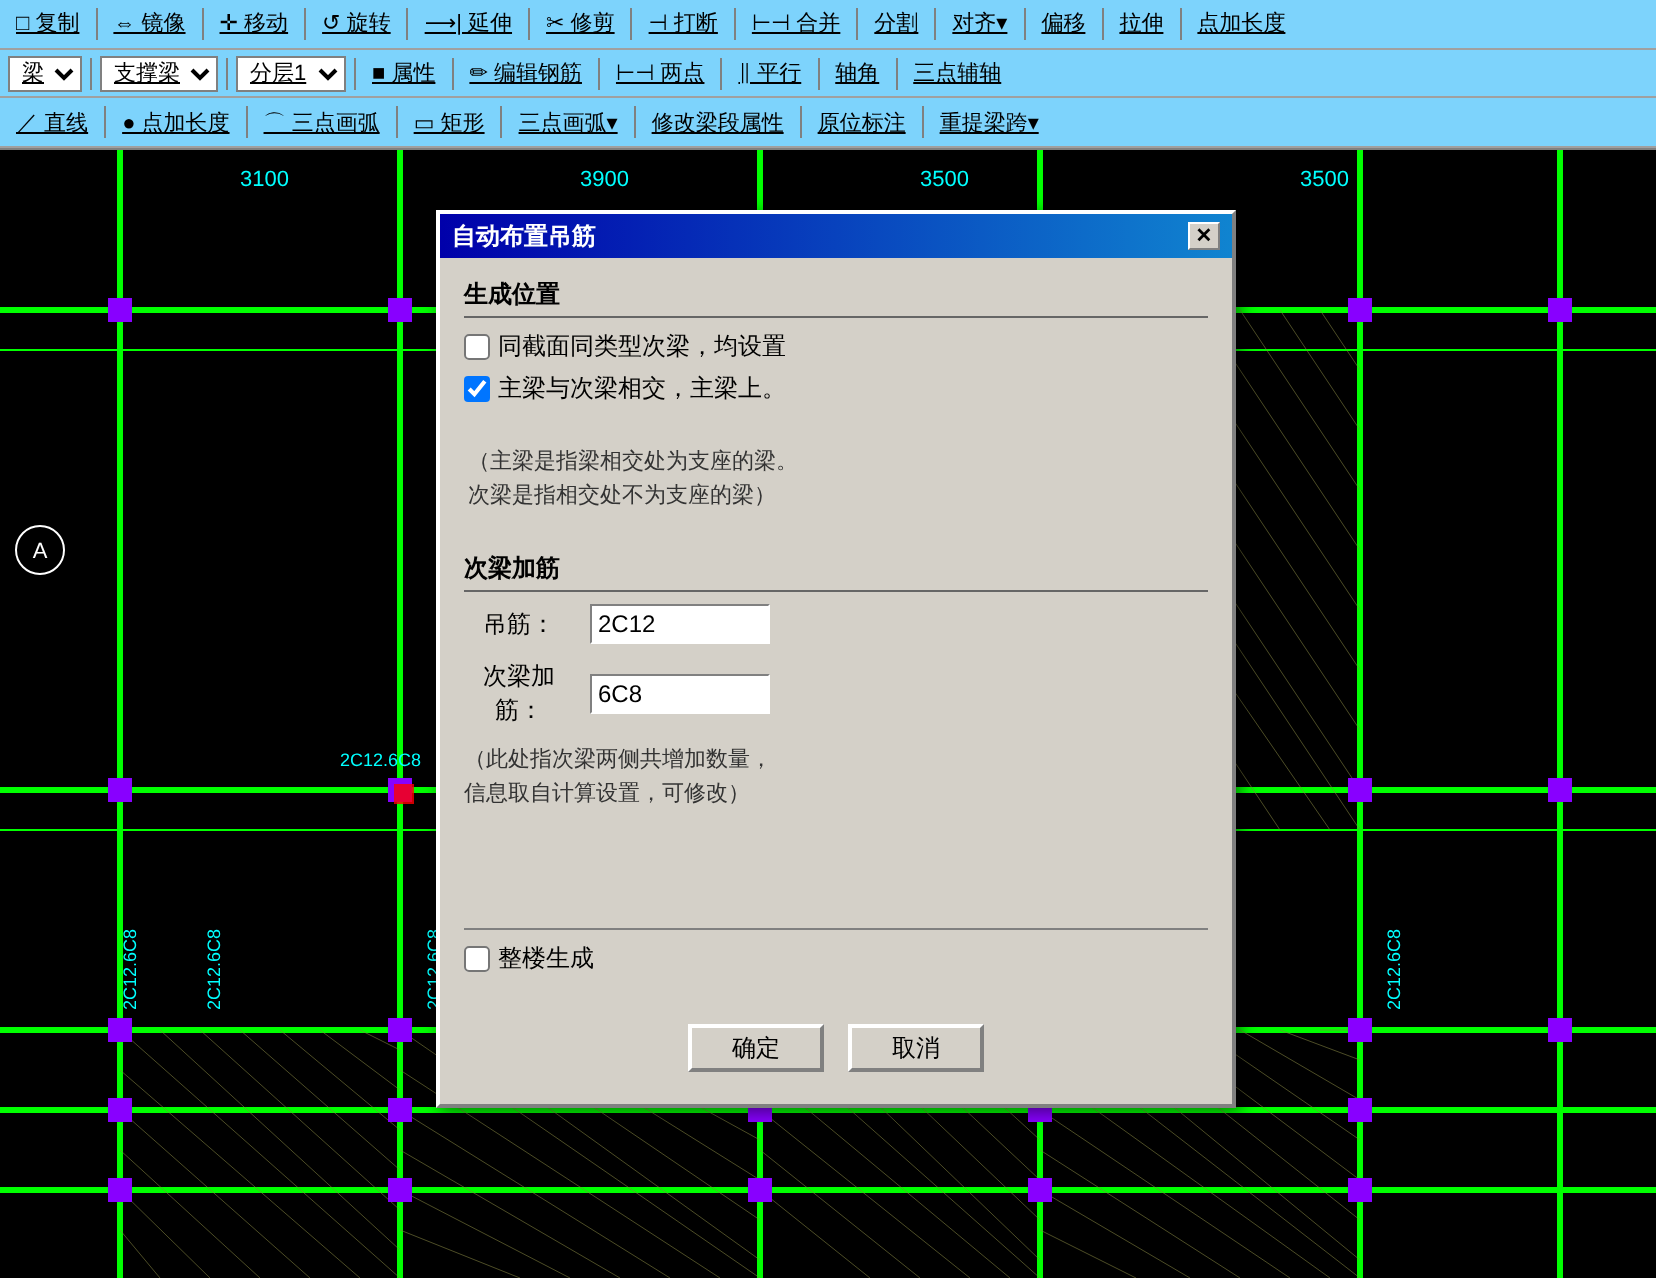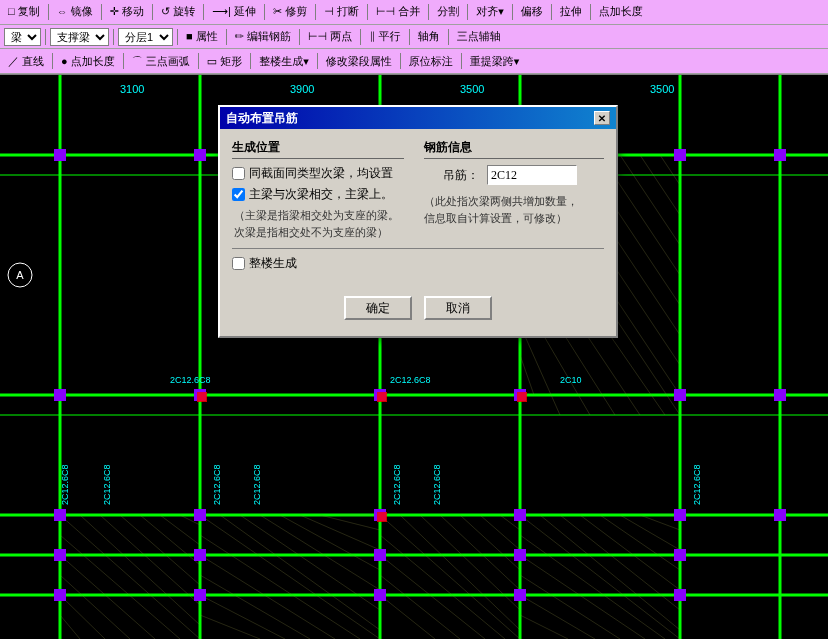--- a/index.html
+++ b/index.html
@@ -24,25 +24,26 @@
       flex-direction: column;
     }
 
     .toolbar-row {
       display: flex;
       align-items: center;
       height: 25px;
       padding: 0 4px;
       gap: 2px;
       border-bottom: 1px solid #a0a0a0;
-      background: #f0abfc;
+      background: #7dd3fc;
       font-size: 11px;
       color: #000;
       white-space: nowrap;
       overflow: hidden;
+      text-decoration: underline;
     }
 
     .toolbar-btn {
       display: inline-flex;
       align-items: center;
       gap: 2px;
       padding: 1px 4px;
       font-size: 11px;
       cursor: pointer;
       color: #000;
@@ -126,20 +127,21 @@
     }
 
     .dialog-body {
       padding: 10px 12px;
     }
 
     .dialog-section-row {
       display: flex;
       gap: 20px;
       margin-bottom: 8px;
+      flex-direction: column;
     }
 
     .dialog-section-label {
       font-size: 12px;
       font-weight: bold;
       color: #000;
       border-bottom: 1px solid #666;
       margin-bottom: 6px;
       padding-bottom: 2px;
     }
@@ -161,48 +163,47 @@
     }
 
     .checkbox-row input[type="checkbox"] {
       width: 13px;
       height: 13px;
     }
 
     .dialog-note {
       font-size: 11px;
       color: #333;
-      margin-top: 4px;
+      margin-top: 20px;
       line-height: 1.5;
       padding-left: 2px;
     }
 
     .rebar-row {
       display: flex;
       align-items: center;
       gap: 8px;
       margin-bottom: 8px;
     }
 
     .rebar-label {
       font-size: 12px;
       width: 55px;
-      text-align: right;
+      text-align: center;
     }
 
     .rebar-input {
       width: 90px;
       height: 20px;
       border: 1px solid #808080;
       border-right-color: #fff;
       border-bottom-color: #fff;
       font-size: 12px;
       padding: 0 3px;
       background: white;
-      font-family: Liberation Serif, serif;
     }
 
     .rebar-note {
       font-size: 11px;
       color: #333;
       line-height: 1.5;
       margin-top: 4px;
     }
 
     .divider {
@@ -304,21 +305,21 @@
   </div>
   <div class="toolbar-row">
     <span class="toolbar-btn">／ 直线</span>
     <span class="toolbar-sep"></span>
     <span class="toolbar-btn">● 点加长度</span>
     <span class="toolbar-sep"></span>
     <span class="toolbar-btn">⌒ 三点画弧</span>
     <span class="toolbar-sep"></span>
     <span class="toolbar-btn">▭ 矩形</span>
     <span class="toolbar-sep"></span>
-    <span class="toolbar-btn">整楼生成▾</span>
+    <span class="toolbar-btn">三点画弧▾</span>
     <span class="toolbar-sep"></span>
     <span class="toolbar-btn">修改梁段属性</span>
     <span class="toolbar-sep"></span>
     <span class="toolbar-btn">原位标注</span>
     <span class="toolbar-sep"></span>
     <span class="toolbar-btn">重提梁跨▾</span>
   </div>
 </div>
 
 <div class="cad-canvas">
@@ -498,27 +499,31 @@
             <input type="checkbox" id="chk1" checked="" style="">
             <label for="chk1">主梁与次梁相交，主梁上。</label>
           </div>
 
           <div class="dialog-note">
             （主梁是指梁相交处为支座的梁。<br>次梁是指相交处不为支座的梁）
           </div>
         </div>
 
         <div class="dialog-right">
-          <div class="dialog-section-label">钢筋信息</div>
+          <div class="dialog-section-label">次梁加筋</div>
 
           <div class="rebar-row">
             <span class="rebar-label">吊筋：</span>
             <input class="rebar-input" type="text" value="2C12" style="">
           </div>
 
+          <div class="rebar-row">
+            <span class="rebar-label">次梁加筋：</span>
+            <input class="rebar-input" type="text" value="6C8" style="">
+          </div>
 
           <div class="rebar-note">
             （此处指次梁两侧共增加数量，<br>信息取自计算设置，可修改）
           </div>
         </div>
       </div>
 
       <hr class="divider">
 
       <div class="whole-floor-row">

